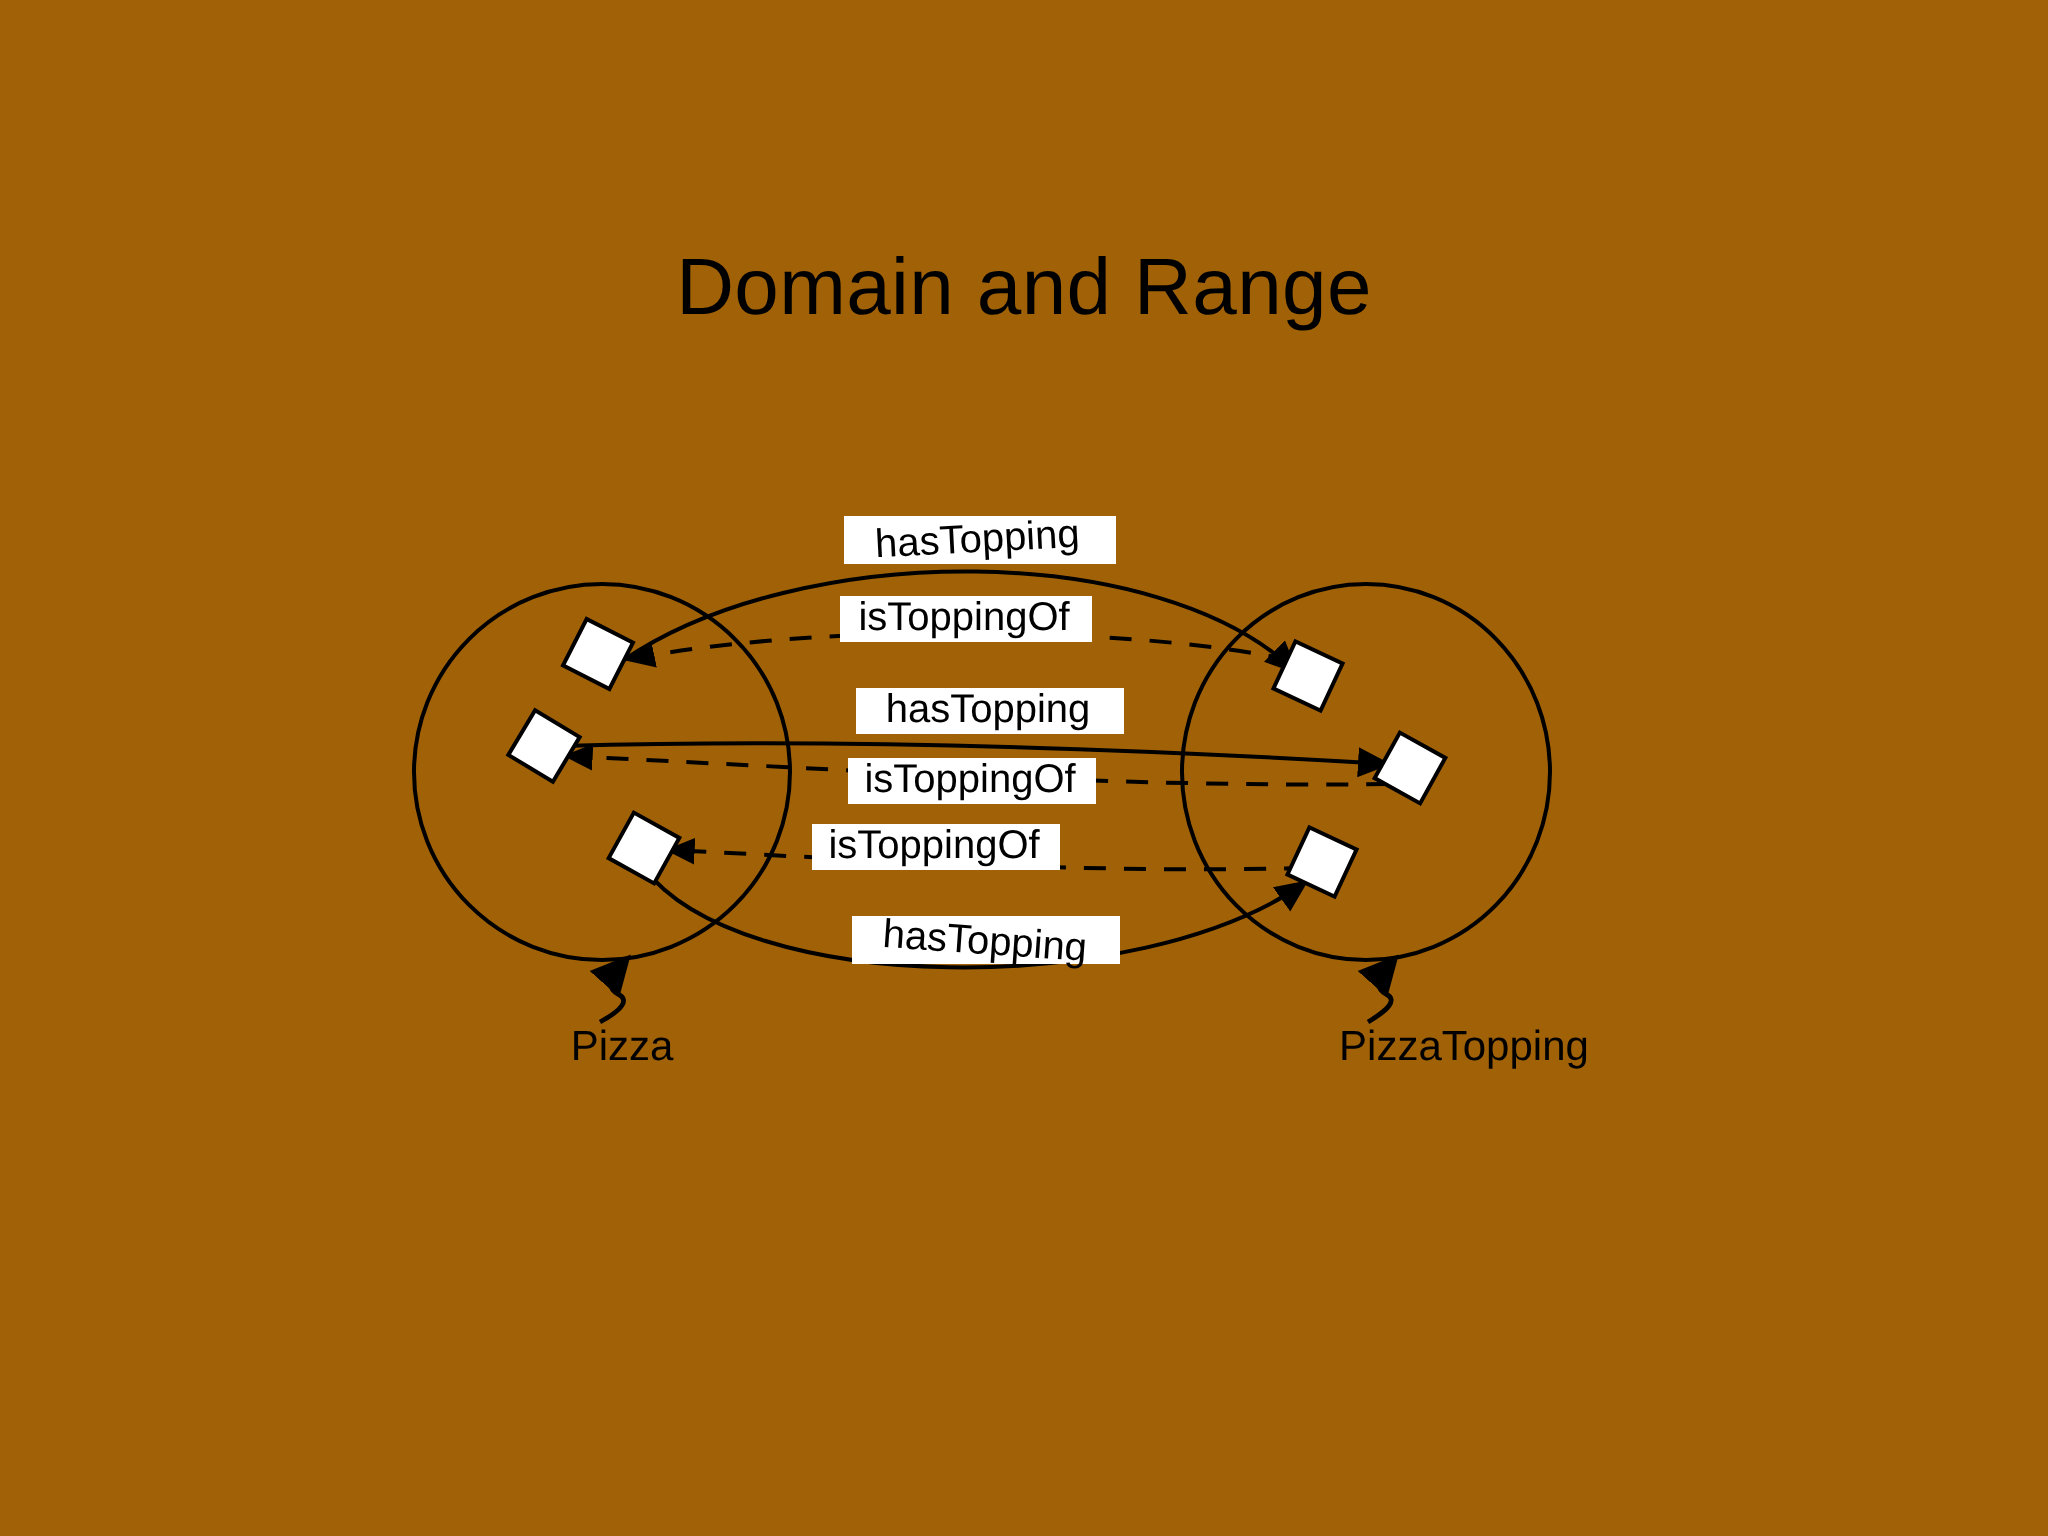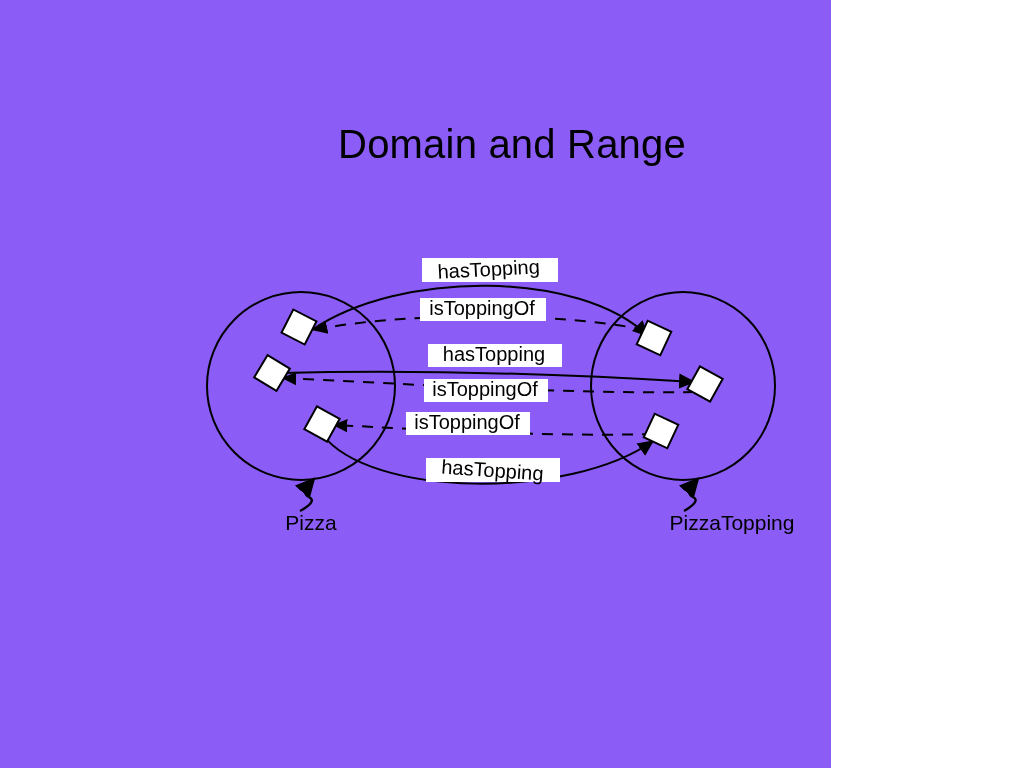--- a/index.html
+++ b/index.html
@@ -8,23 +8,23 @@
     background: #ffffff;
   }
   body {
     width: 1024px;
     height: 768px;
     font-family: "Liberation Sans", sans-serif;
     overflow: hidden;
   }
   #slide {
     position: relative;
-    width: 831px;
+    width: 1024px;
     height: 768px;
-    background: #8b5cf6;
+    background: #a16207;
   }
   #page-title {
     position: absolute;
     left: 0;
     top: 122px;
     width: 1024px;
     text-align: center;
     font-size: 40px;
     font-weight: 400;
     letter-spacing: 0.2px;

